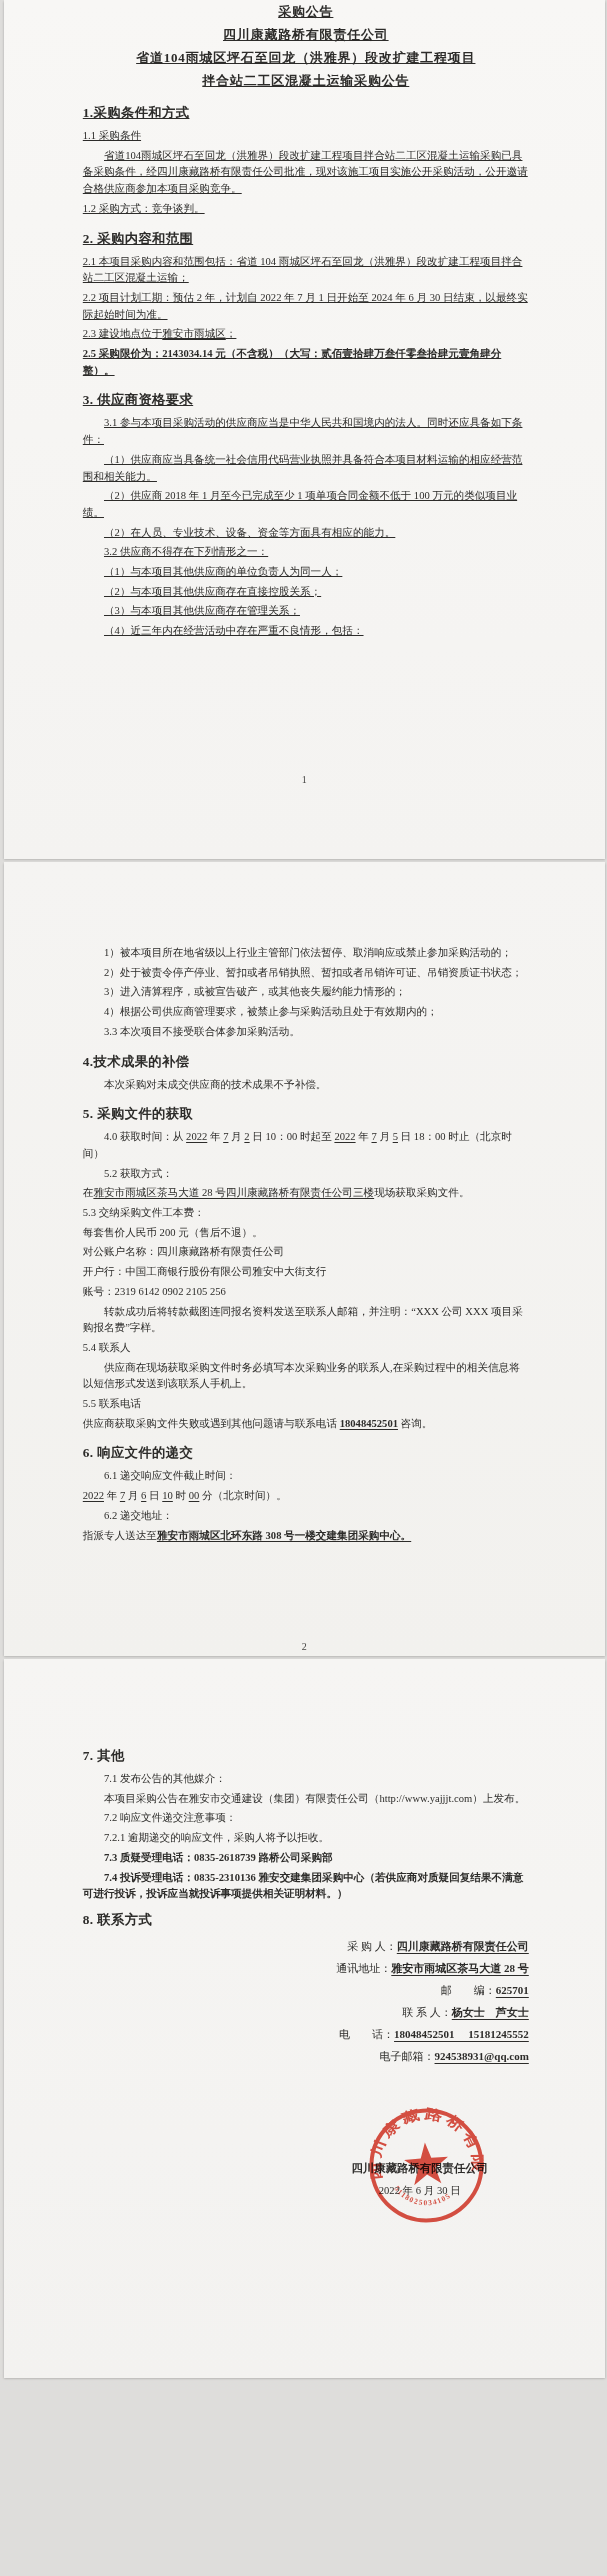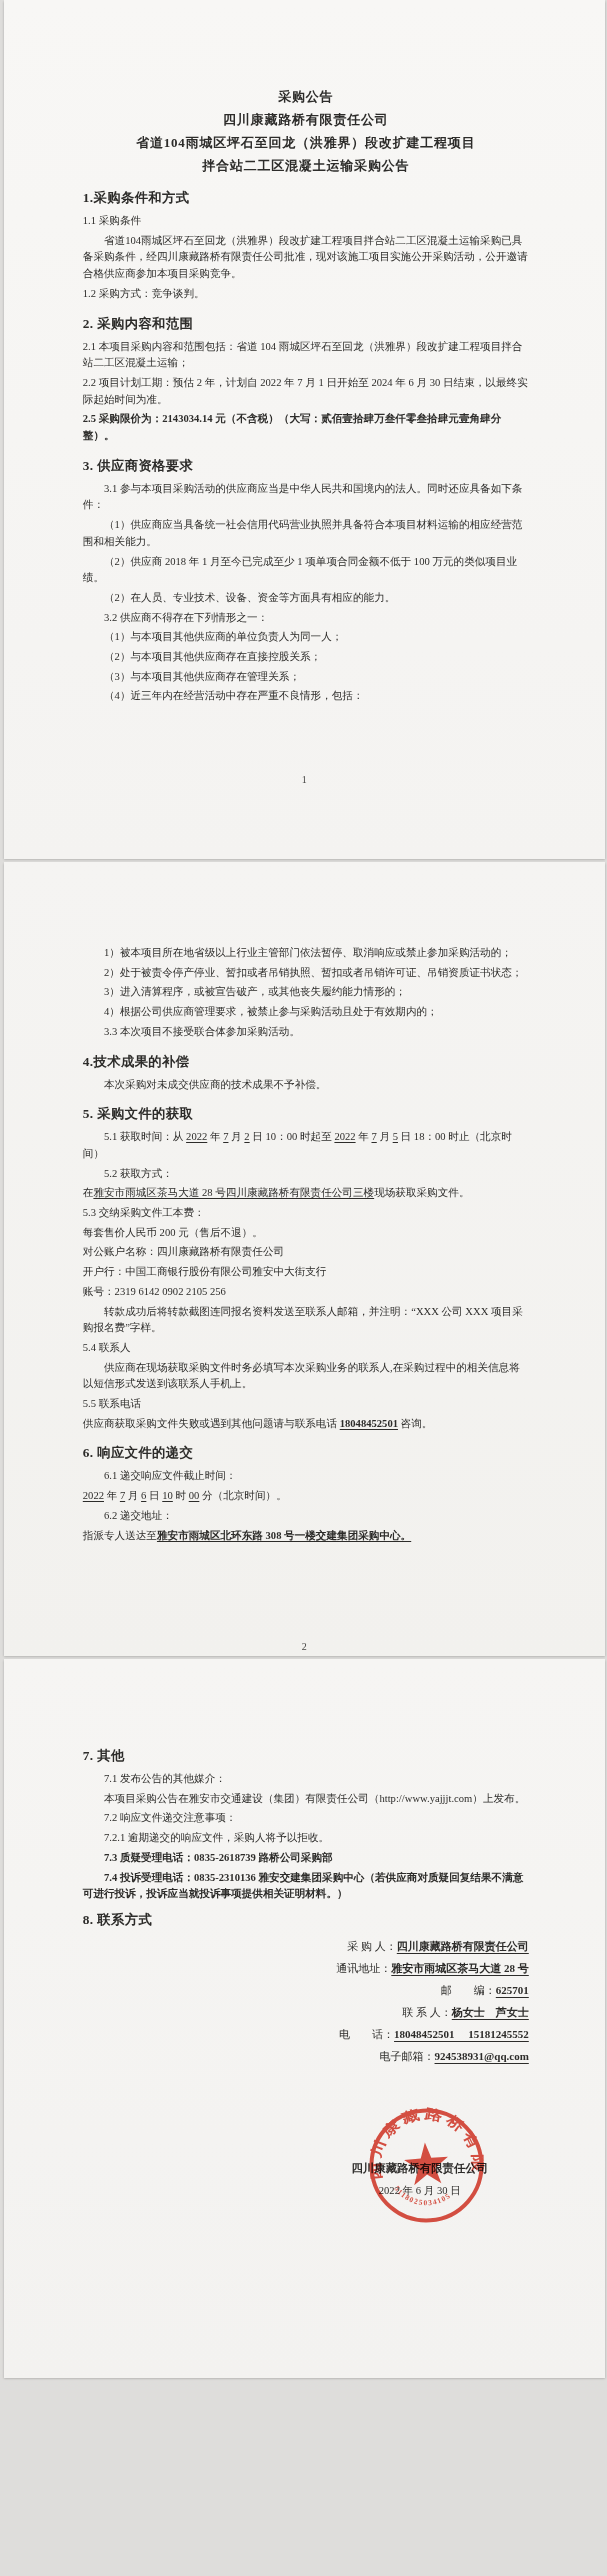--- a/index.html
+++ b/index.html
@@ -6,21 +6,21 @@
   body{
     width:607px;height:2576px;background:#dedddb;
     font-family:"Liberation Serif","DejaVu Serif",serif;
     color:#2d2c2a;
   }
   .page{
     position:relative;box-sizing:border-box;width:601px;margin:0 0 3px 3.8px;
     padding-left:79px;padding-right:76px;
     box-shadow:0 0.8px 2.3px rgba(0,0,0,.25);overflow:hidden;
   }
-  .page-1{height:859px;padding-top:85px;background:linear-gradient(180deg,#f8f7f5 0%,#f4f3f1 100%);}
+  .page-1{height:859px;background:linear-gradient(180deg,#f8f7f5 0%,#f4f3f1 100%);text-decoration:underline;}
   .page-2{height:794px;padding-top:80px;background:linear-gradient(180deg,#f5f4f2 0%,#f2f1ee 100%);}
   .page-3{height:719px;padding-top:76px;background:linear-gradient(180deg,#f6f5f3 0%,#f3f2f0 100%);}
   .title-block{text-align:center;font-weight:bold;font-size:13px;line-height:23px;letter-spacing:0.8px;}
   .sec{font-size:13.3px;font-weight:bold;margin:12px 0 6px 0;line-height:18px;letter-spacing:0.4px;}
   p{font-size:10.6px;line-height:16.7px;margin:3px 0;text-indent:2em;}
   p.ni{text-indent:0;}
   .b{font-weight:bold;}
   .u{text-decoration:underline;text-underline-offset:2.3px;}
   .pageno{position:absolute;left:0;right:0;text-align:center;font-size:10px;color:#454442;}
   .contact-row{font-size:11px;line-height:16.7px;margin:5.3px 0;text-indent:2em;text-align:right;}
@@ -43,20 +43,21 @@
   </div>
 
   <div class="sec">1.采购条件和方式</div>
   <p class="ni">1.1 采购条件</p>
   <p>省道104雨城区坪石至回龙（洪雅界）段改扩建工程项目拌合站二工区混凝土运输采购已具备采购条件，经四川康藏路桥有限责任公司批准，现对该施工项目实施公开采购活动，公开邀请合格供应商参加本项目采购竞争。</p>
   <p class="ni">1.2 采购方式：竞争谈判。</p>
 
   <div class="sec">2. 采购内容和范围</div>
   <p class="ni">2.1 本项目采购内容和范围包括：省道 104 雨城区坪石至回龙（洪雅界）段改扩建工程项目拌合站二工区混凝土运输；</p>
   <p class="ni">2.2 项目计划工期：预估 2 年，计划自 2022 年 7 月 1 日开始至 2024 年 6 月 30 日结束，以最终实际起始时间为准。</p>
+  <p class="ni"><span>2.3 建设地点位于</span><span class="u">雅安市雨城区</span><span>；</span></p>
   <p class="ni b">2.5 采购限价为：2143034.14 元（不含税）（大写：贰佰壹拾肆万叁仟零叁拾肆元壹角肆分整）。</p>
 
   <div class="sec">3.  供应商资格要求</div>
   <p>3.1 参与本项目采购活动的供应商应当是中华人民共和国境内的法人。同时还应具备如下条件：</p>
   <p>（1）供应商应当具备统一社会信用代码营业执照并具备符合本项目材料运输的相应经营范围和相关能力。</p>
   <p>（2）供应商 2018 年 1 月至今已完成至少 1 项单项合同金额不低于 100 万元的类似项目业绩。</p>
   <p>（2）在人员、专业技术、设备、资金等方面具有相应的能力。</p>
   <p>3.2 供应商不得存在下列情形之一：</p>
   <p>（1）与本项目其他供应商的单位负责人为同一人；</p>
   <p>（2）与本项目其他供应商存在直接控股关系；</p>
@@ -70,21 +71,21 @@
   <p>1）被本项目所在地省级以上行业主管部门依法暂停、取消响应或禁止参加采购活动的；</p>
   <p>2）处于被责令停产停业、暂扣或者吊销执照、暂扣或者吊销许可证、吊销资质证书状态；</p>
   <p>3）进入清算程序，或被宣告破产，或其他丧失履约能力情形的；</p>
   <p>4）根据公司供应商管理要求，被禁止参与采购活动且处于有效期内的；</p>
   <p>3.3 本次项目不接受联合体参加采购活动。</p>
 
   <div class="sec">4.技术成果的补偿</div>
   <p>本次采购对未成交供应商的技术成果不予补偿。</p>
 
   <div class="sec">5. 采购文件的获取</div>
-  <p><span>5.1 获取时间：从 </span><span class="u">2022</span><span> 年 </span><span class="u">7</span><span> 月 </span><span class="u">2</span><span> 日 10：00 时起至 </span><span class="u">2022</span><span> 年 </span><span class="u">7</span><span> 月 </span><span class="u">5</span><span> 日 18：00 时止（北京时间）</span></p>
+  <p><span>4.0 获取时间：从 </span><span class="u">2022</span><span> 年 </span><span class="u">7</span><span> 月 </span><span class="u">2</span><span> 日 10：00 时起至 </span><span class="u">2022</span><span> 年 </span><span class="u">7</span><span> 月 </span><span class="u">5</span><span> 日 18：00 时止（北京时间）</span></p>
   <p>5.2 获取方式：</p>
   <p class="ni"><span>在</span><span class="u">雅安市雨城区茶马大道 28 号四川康藏路桥有限责任公司三楼</span><span>现场获取采购文件。</span></p>
   <p class="ni">5.3 交纳采购文件工本费：</p>
   <p class="ni">每套售价人民币 200 元（售后不退）。</p>
   <p class="ni">对公账户名称：四川康藏路桥有限责任公司</p>
   <p class="ni">开户行：中国工商银行股份有限公司雅安中大街支行</p>
   <p class="ni">账号：2319 6142 0902 2105 256</p>
   <p>转款成功后将转款截图连同报名资料发送至联系人邮箱，并注明：“XXX 公司 XXX 项目采购报名费”字样。</p>
   <p class="ni">5.4 联系人</p>
   <p>供应商在现场获取采购文件时务必填写本次采购业务的联系人,在采购过程中的相关信息将以短信形式发送到该联系人手机上。</p>

